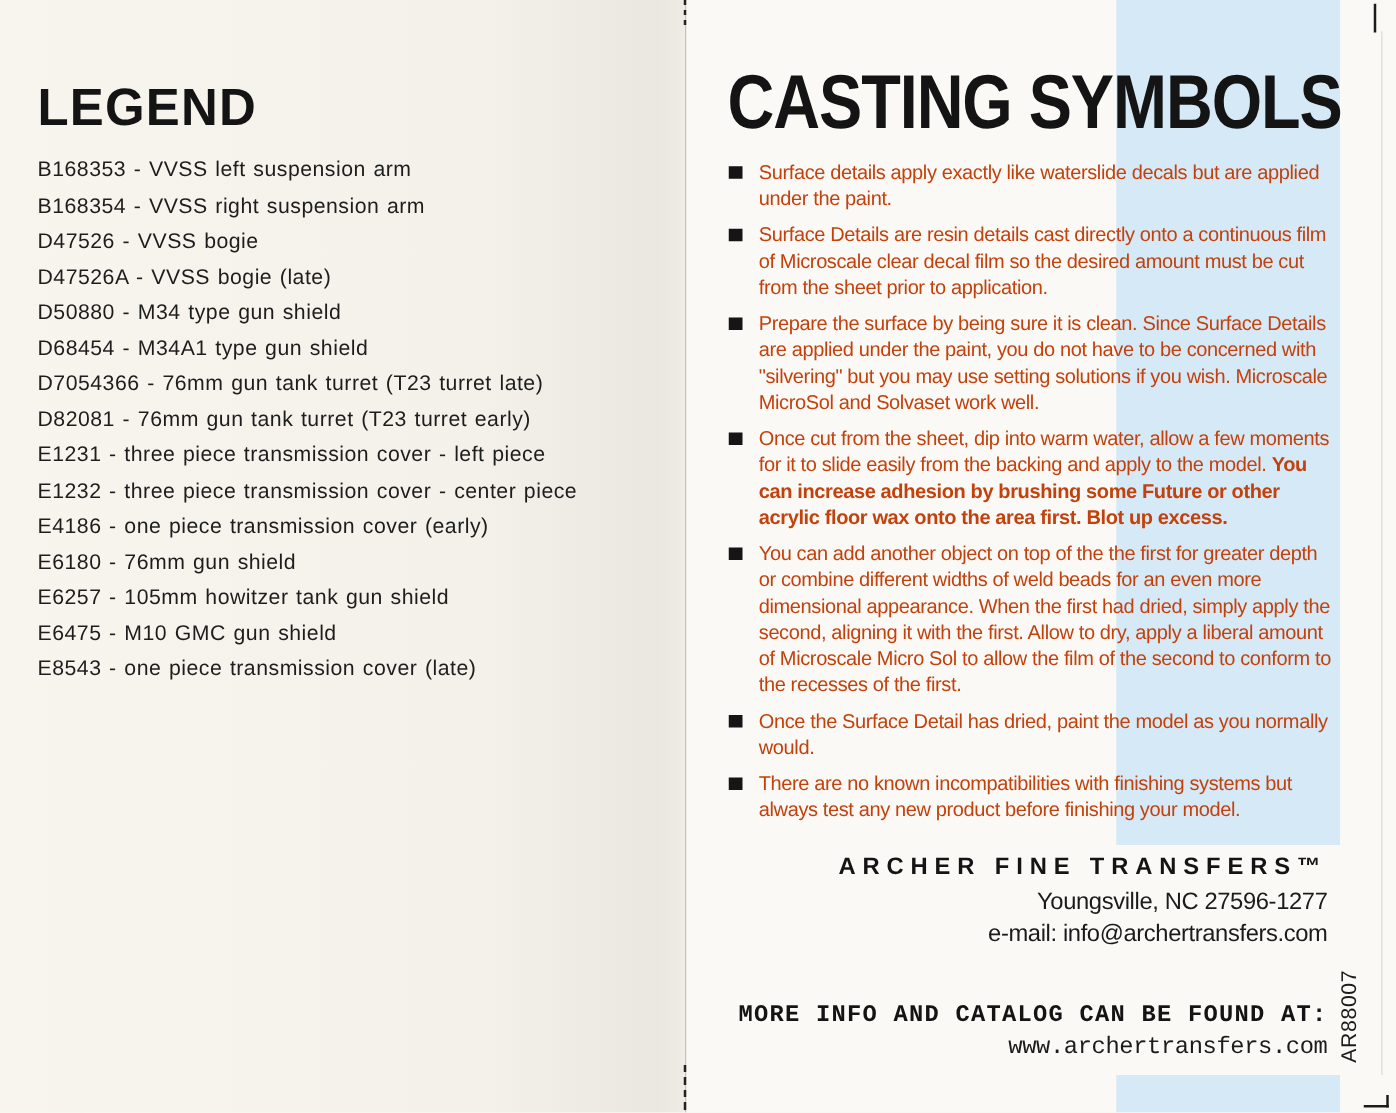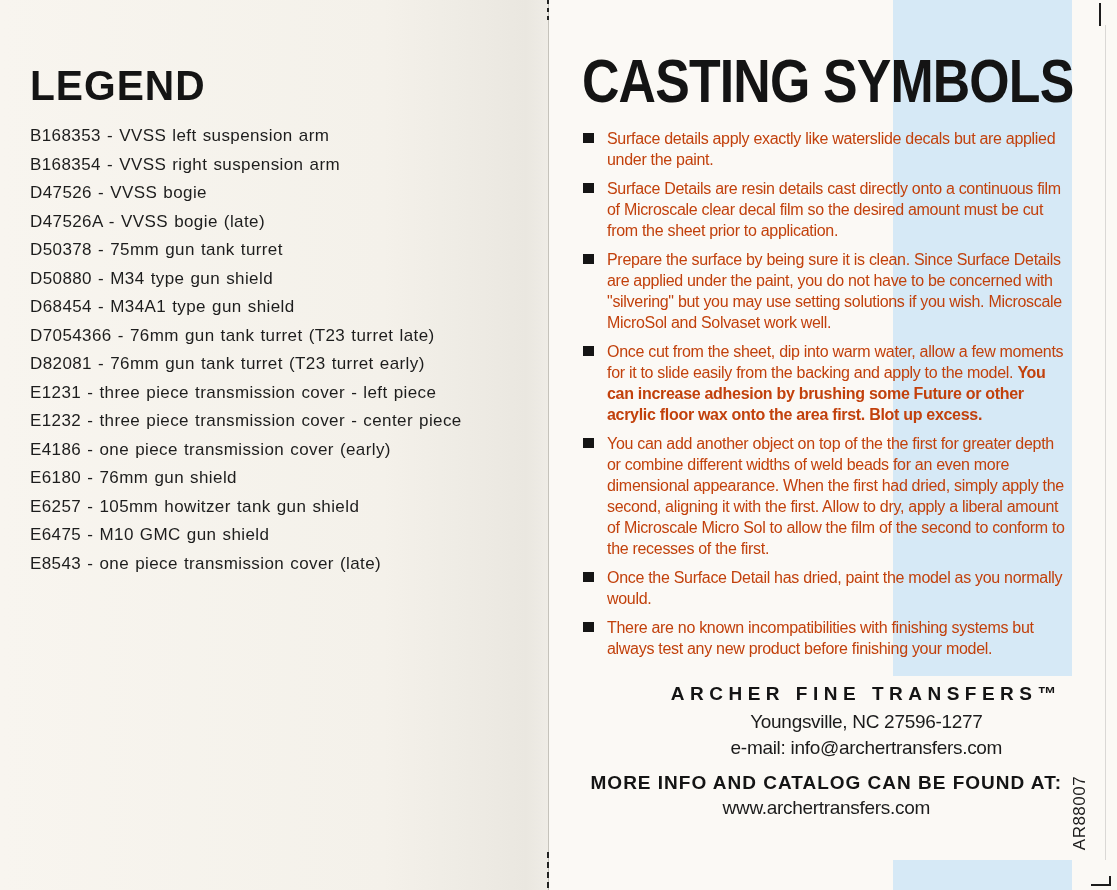--- a/index.html
+++ b/index.html
@@ -76,29 +76,29 @@
   }
   .bullet-row{display:flex;margin:0 0 8px 0;}
   .bullet-sq{
     flex:0 0 auto;width:11px;height:10px;background:#151515;
     margin:5px 13px 0 0;
   }
   .bullet-text{flex:1 1 auto;}
   .bullet-bold{font-weight:700;}
   
   .company-block{
-    position:absolute;right:55px;top:683px;text-align:center;white-space:nowrap;
+    position:absolute;right:55px;top:683px;text-align:right;white-space:nowrap;
   }
   .company-name{
     font-size:19px;font-weight:700;letter-spacing:5.5px;color:#141414;
     margin-bottom:4px;
   }
   .address-line{font-size:19px;line-height:25.5px;letter-spacing:-0.3px;color:#1b1b1b;}
   .footer-block{
-    position:absolute;right:55px;top:772px;text-align:center;white-space:nowrap;
+    position:absolute;right:55px;top:801px;text-align:right;white-space:nowrap;font-family:Liberation Mono, monospace;
   }
   .more-info{
     font-size:19px;font-weight:700;letter-spacing:1px;color:#141414;margin-bottom:3px;
   }
   .website{font-size:19px;letter-spacing:-0.3px;color:#1b1b1b;}
   .product-code{
     position:absolute;left:1080px;top:813px;
     transform:translate(-50%,-50%) rotate(-90deg);
     font-size:17px;letter-spacing:0.5px;color:#1b1b1b;white-space:nowrap;
   }
@@ -118,21 +118,20 @@
 <div class="reg-mark-top-right"></div>
 <div class="corner-mark-h"></div>
 <div class="corner-mark-v"></div>
 
 <div class="legend-title">LEGEND</div>
 <div class="legend-list">
     <div class="legend-item">B168353 - VVSS left suspension arm</div>
     <div class="legend-item">B168354 - VVSS right suspension arm</div>
     <div class="legend-item">D47526 - VVSS bogie</div>
     <div class="legend-item">D47526A - VVSS bogie (late)</div>
-    <div class="legend-item">D50378 - 75mm gun tank turret</div>
     <div class="legend-item">D50880 - M34 type gun shield</div>
     <div class="legend-item">D68454 - M34A1 type gun shield</div>
     <div class="legend-item">D7054366 - 76mm gun tank turret (T23 turret late)</div>
     <div class="legend-item">D82081 - 76mm gun tank turret (T23 turret early)</div>
     <div class="legend-item">E1231 - three piece transmission cover - left piece</div>
     <div class="legend-item">E1232 - three piece transmission cover - center piece</div>
     <div class="legend-item">E4186 - one piece transmission cover (early)</div>
     <div class="legend-item">E6180 - 76mm gun shield</div>
     <div class="legend-item">E6257 - 105mm howitzer tank gun shield</div>
     <div class="legend-item">E6475 - M10 GMC gun shield</div>

